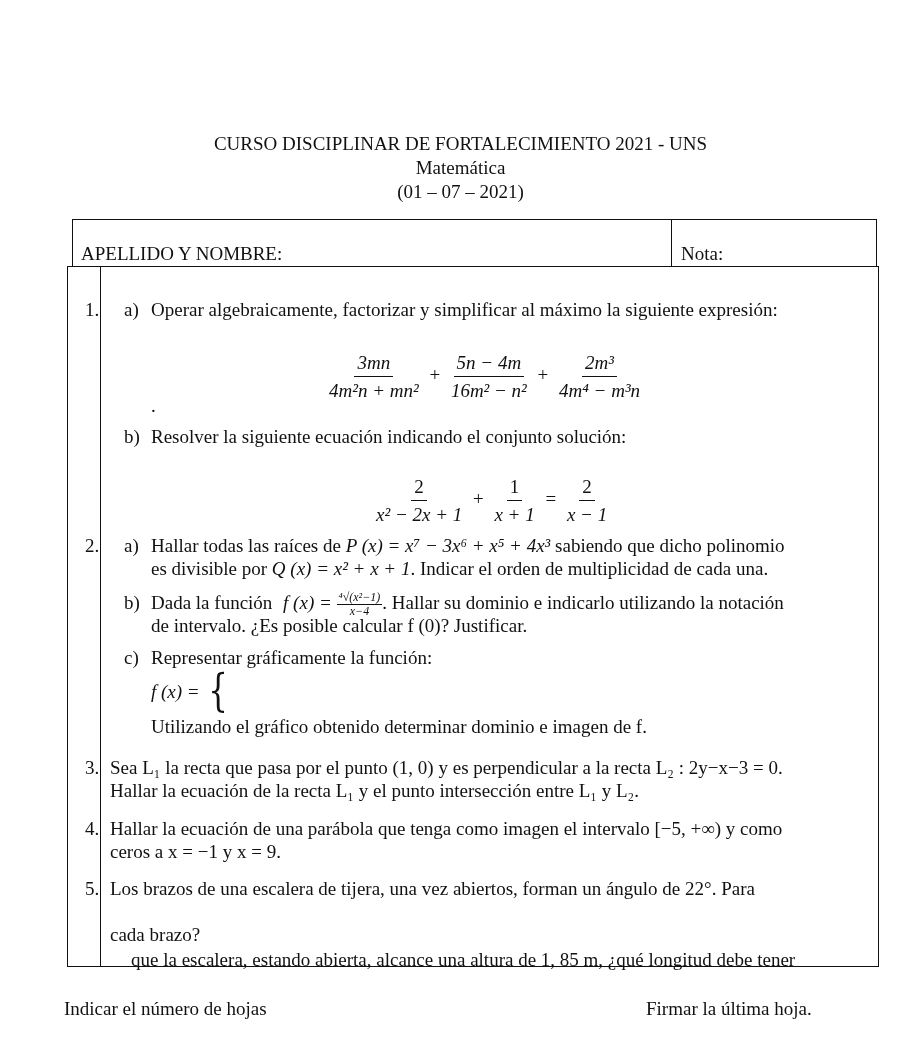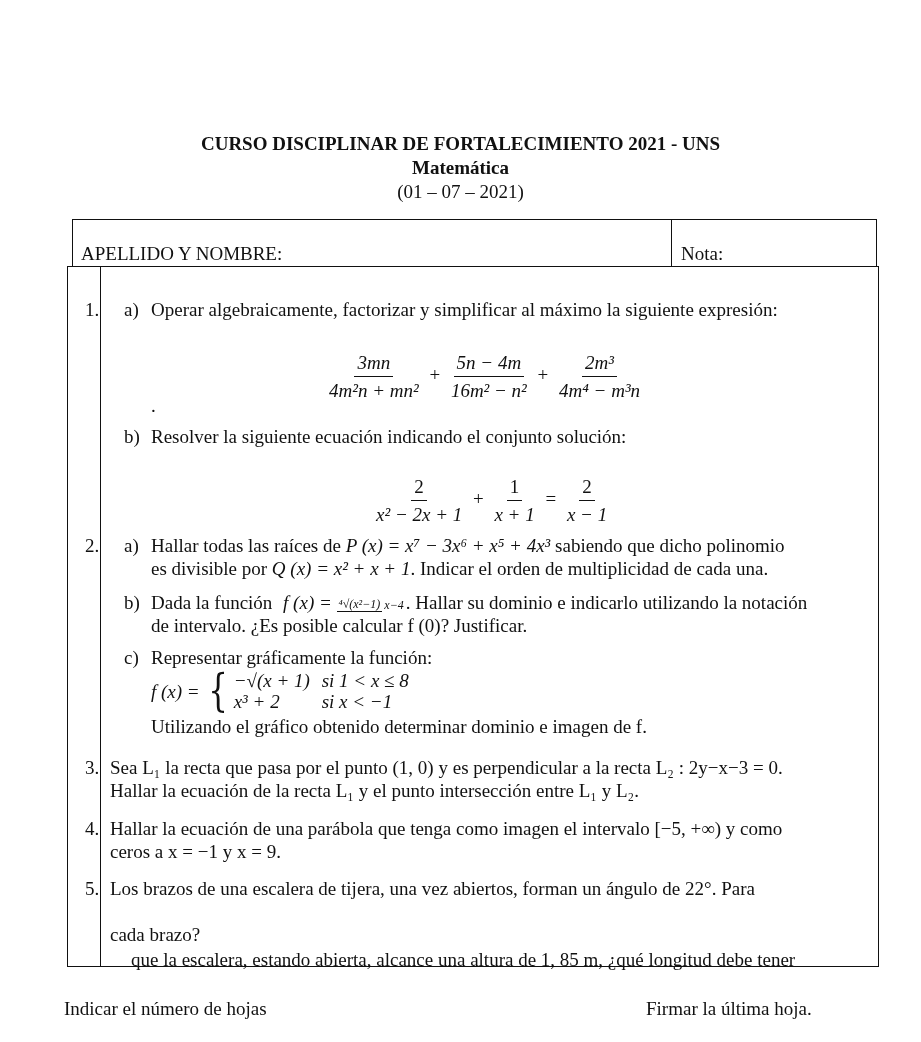--- a/index.html
+++ b/index.html
@@ -1,27 +1,27 @@
 <!DOCTYPE html>
 <html><head>
 <meta charset="utf-8">
 <style>
   html, body { margin:0; padding:0; background:#ffffff; }
   body { width:921px; height:1042px; position:relative; overflow:hidden;
          font-family:"DejaVu Serif","Liberation Serif",serif; color:#111; }
   .abs { position:absolute; }
   .header-line { position:absolute; left:0; width:921px; text-align:center;
                  font-family:"Liberation Serif",serif; font-size:19px; }
-  .bold { font-weight:bold; }
+  .bold { font-weight:normal; }
   .txt { font-family:"Liberation Serif",serif; font-size:19px; line-height:23px; white-space:nowrap; }
   .m { font-style:italic; }
   .frac { display:inline-flex; flex-direction:column; align-items:center; vertical-align:middle; margin:13px 3px; }
   .frac .num { padding:0 3px 2px 3px; border-bottom:1px solid #111; text-align:center; }
   .frac .den { padding:2px 3px 0 3px; text-align:left; }
-  .small-frac { display:inline-flex; flex-direction:row; align-items:flex-end; vertical-align:middle; font-size:12px; line-height:13px; }
+  .small-frac { display:inline-flex; flex-direction:column; align-items:center; vertical-align:middle; font-size:12px; line-height:13px; }
   .small-frac .num { border-bottom:1px solid #111; padding:0 2px; }
   .small-frac .den { padding:0 2px; }
   .line-h { position:absolute; height:0; border-top:1.5px solid #111; }
   .line-v { position:absolute; width:0; border-left:1.5px solid #111; }
   .brace { font-size:44px; line-height:44px; font-family:"DejaVu Serif",serif; font-weight:lighter; display:inline-block; transform:scaleX(0.7); }
 </style>
 </head>
 <body>
 
 <div class="header-line bold" style="top:133px;">CURSO DISCIPLINAR DE FORTALECIMIENTO 2021 - UNS</div>
@@ -115,30 +115,20 @@
     </span><span>. Hallar su dominio e indicarlo utilizando la notación</span>
   </div>
   <div class="abs txt" style="left:151px; top:614px;">de intervalo. ¿Es posible calcular f (0)? Justificar.</div>
 
   <div class="abs txt" style="left:124px; top:646px;">c)</div>
   <div class="abs txt" style="left:151px; top:646px;">Representar gráficamente la función:</div>
 
   <div class="abs txt" style="left:151px; top:669px; display:flex; align-items:center;">
     <span class="m">f (x) =</span>
     <span class="brace" style="margin:0 2px 0 4px;">{</span>
-    <span style="display:inline-flex; flex-direction:column; line-height:21px;">
-      <span style="display:flex;">
-        <span class="m" style="width:88px;">−√(x + 1)</span>
-        <span class="m">si  1 &lt; x ≤ 8</span>
-      </span>
-      <span style="display:flex;">
-        <span class="m" style="width:88px;">x³ + 2</span>
-        <span class="m">si  x &lt; −1</span>
-      </span>
-    </span>
   </div>
   <div class="abs txt" style="left:151px; top:715px;">Utilizando el gráfico obtenido determinar dominio e imagen de f.</div>
 </div>
 
 <div>
   <div class="abs txt" style="left:85px; top:756px;">3.</div>
   <div class="abs txt" style="left:110px; top:756px;">Sea L₁ la recta que pasa por el punto (1, 0) y es perpendicular a la recta L₂ : 2y−x−3 = 0.</div>
   <div class="abs txt" style="left:110px; top:779px;">Hallar la ecuación de la recta L₁ y el punto intersección entre L₁ y L₂.</div>
 </div>
 

